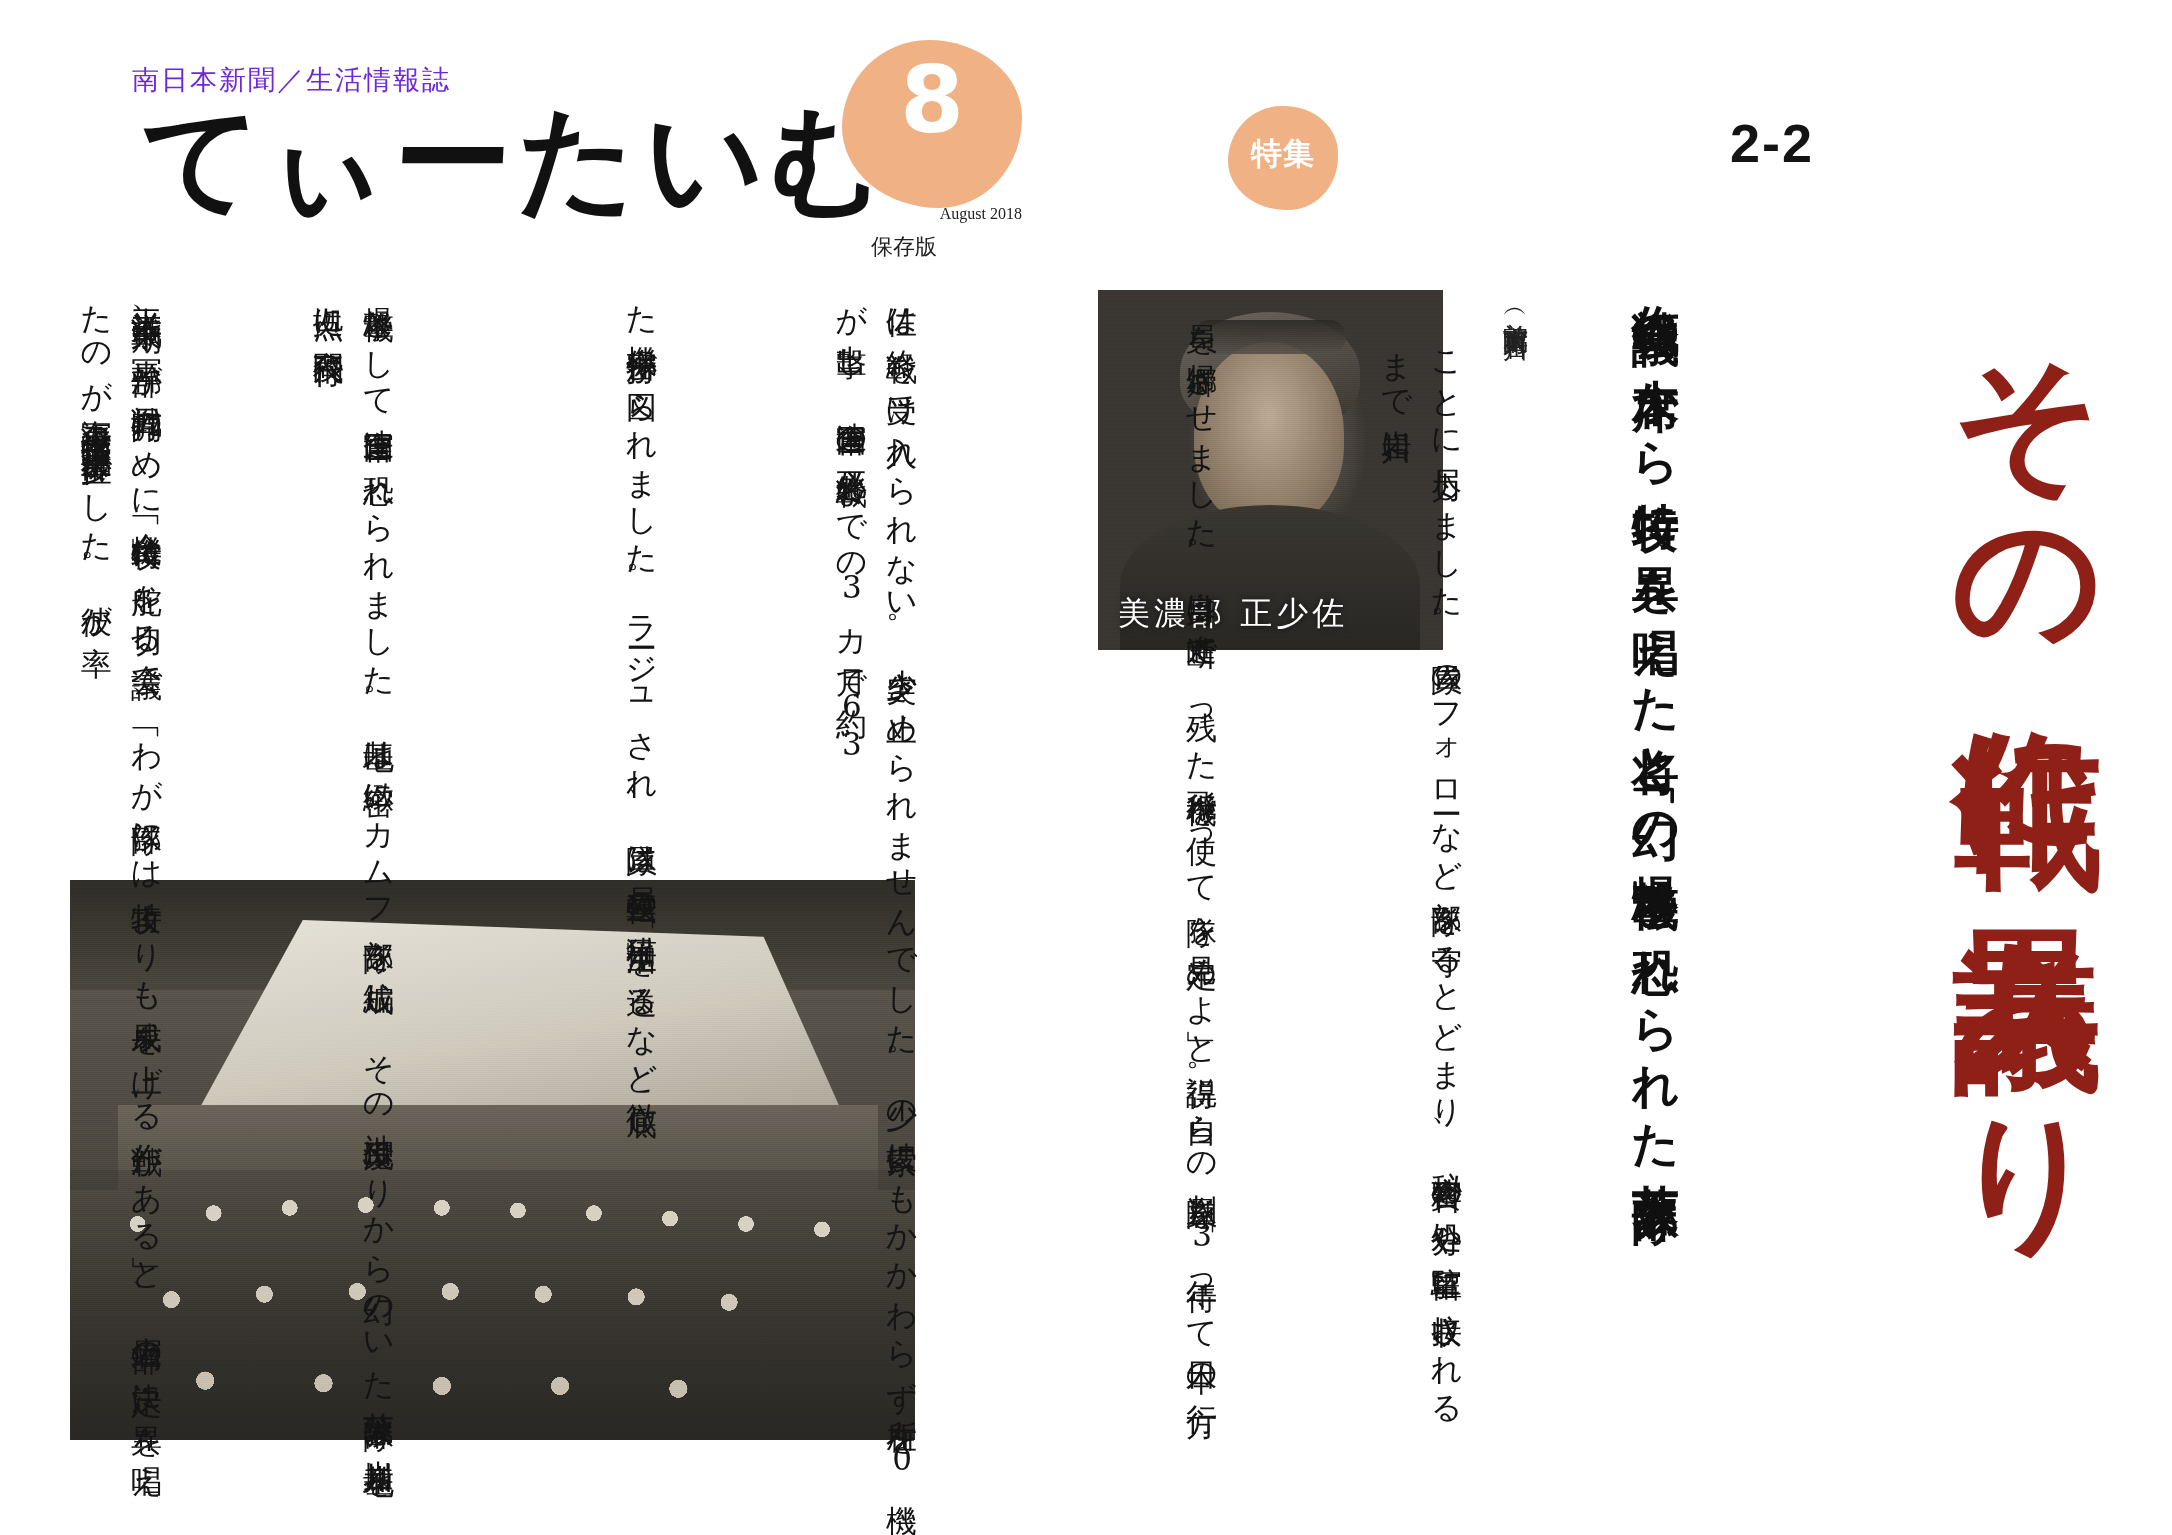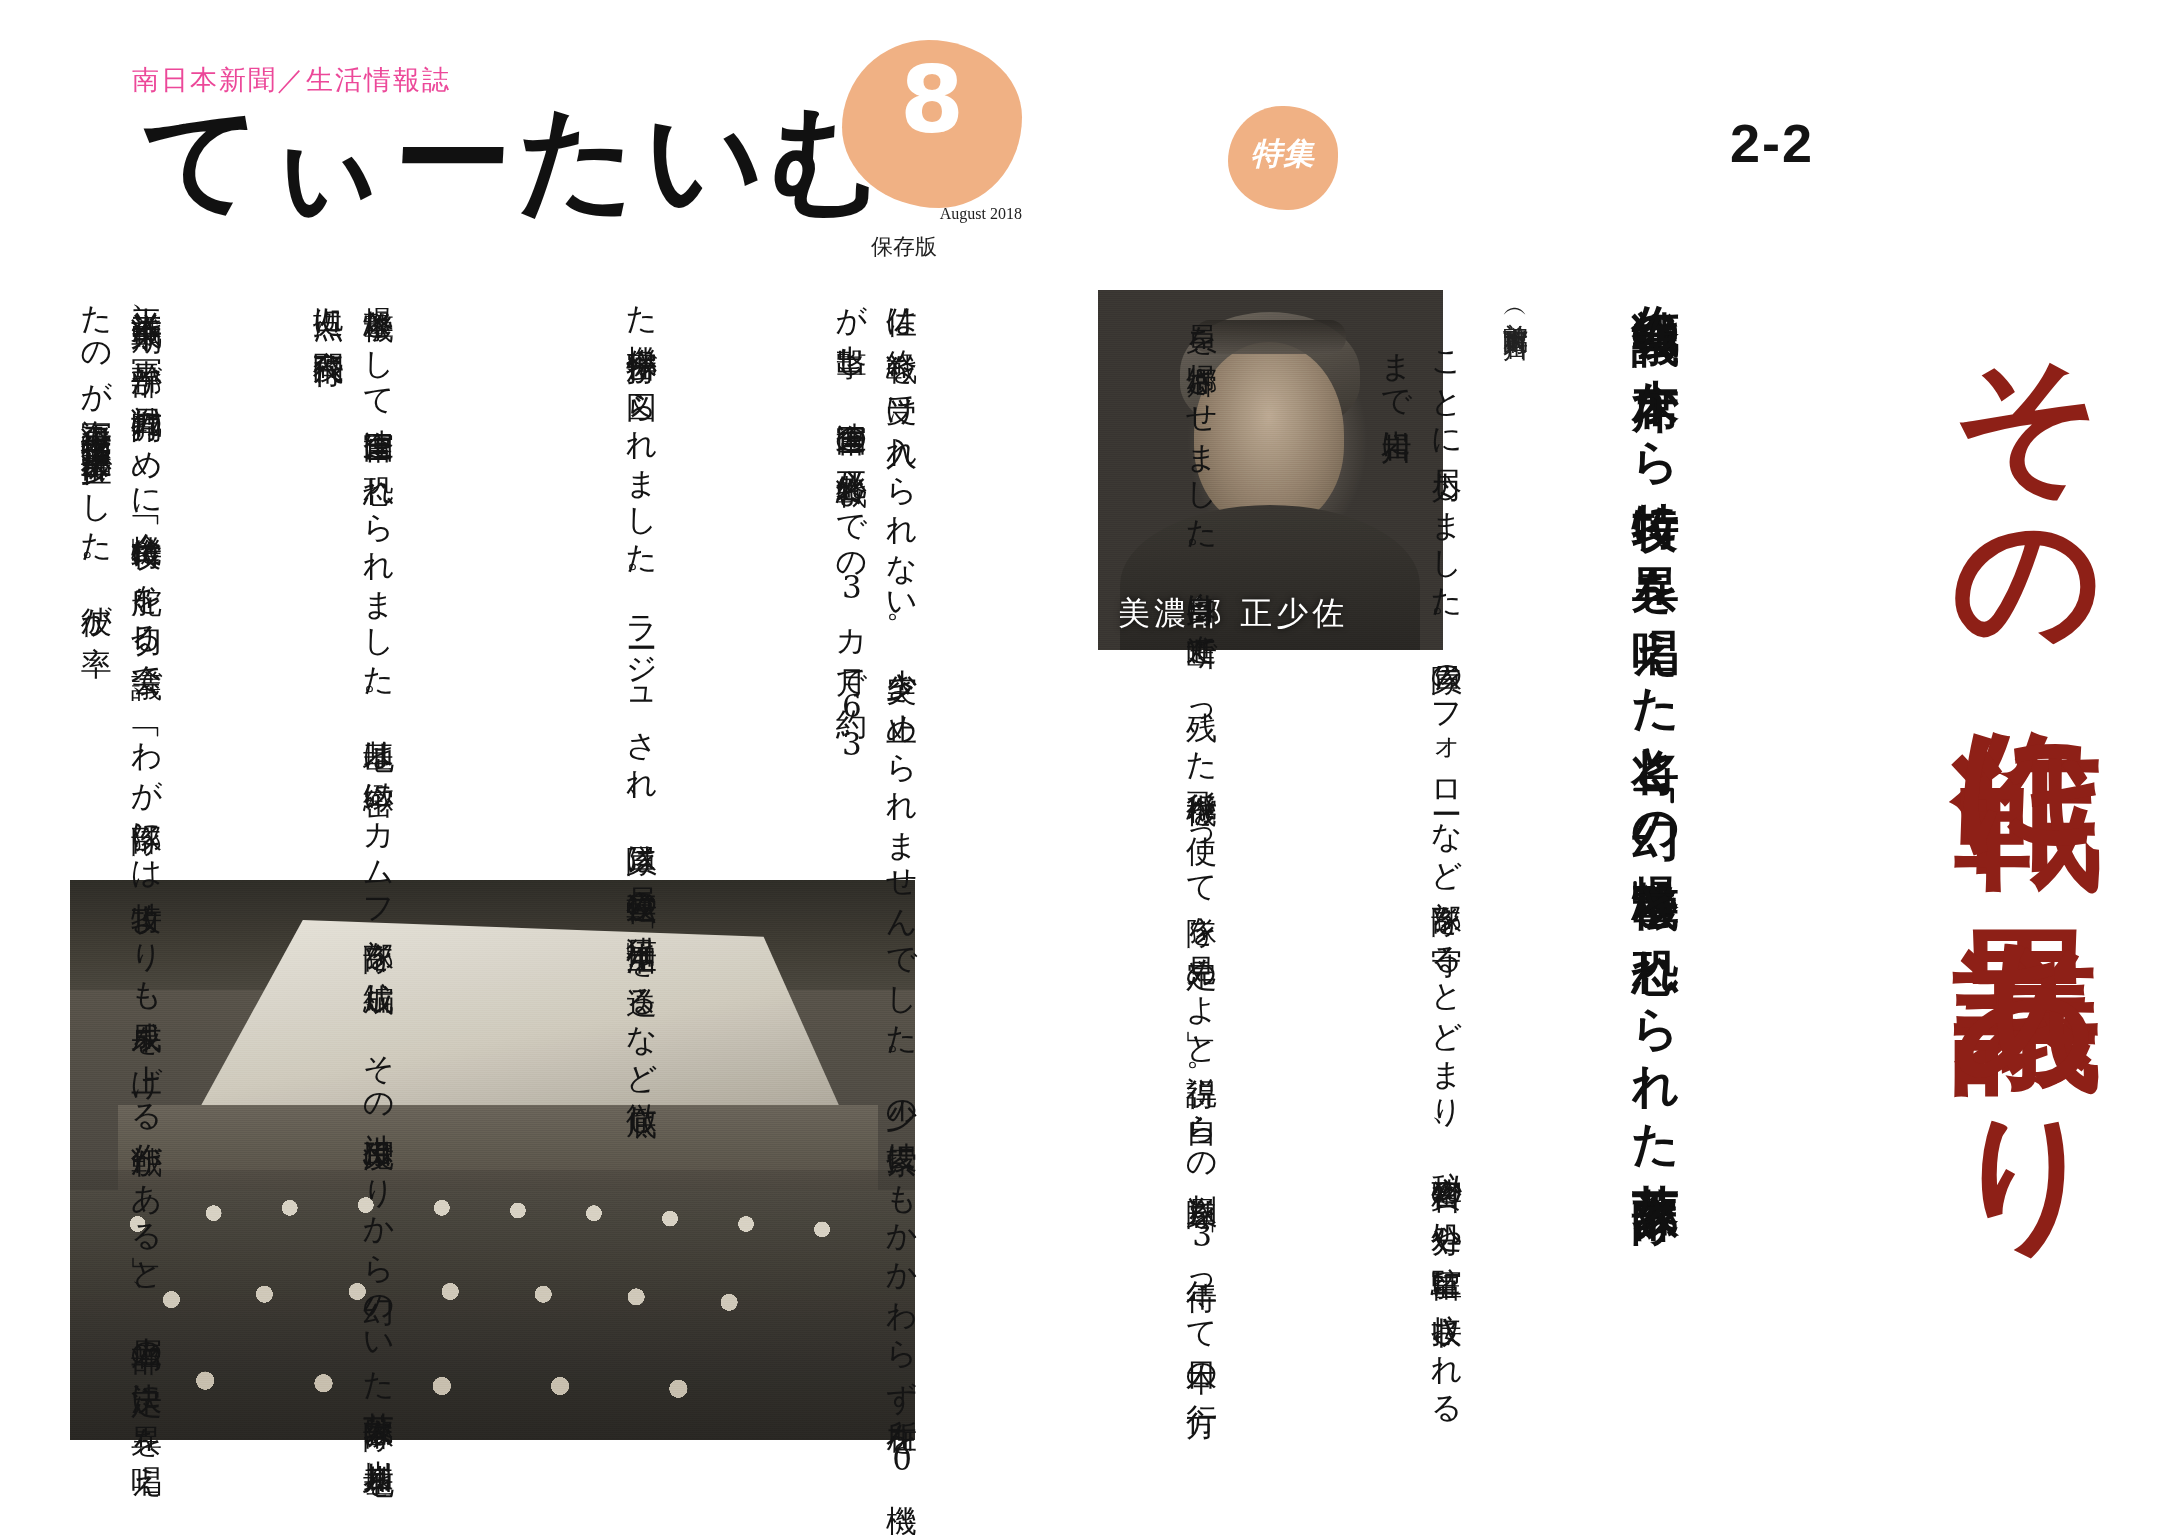--- a/index.html
+++ b/index.html
@@ -23,21 +23,21 @@
     width: 2172px;
     height: 270px;
   }
   #publisher-line {
     position: absolute;
     left: 132px;
     top: 62px;
     font-size: 27px;
     letter-spacing: 2px;
     font-family: "DejaVu Sans", "Liberation Sans", sans-serif;
-    color: #ec4899;
+    color: #6d28d9;
     white-space: nowrap;
   }
   #magazine-logo {
     position: absolute;
     left: 140px;
     top: 100px;
     font-size: 118px;
     line-height: 1;
     font-weight: bold;
     letter-spacing: 6px;
@@ -100,21 +100,20 @@
     position: absolute;
     left: 1228px;
     top: 133px;
     width: 110px;
     text-align: center;
     font-size: 31px;
     font-weight: bold;
     color: #ffffff;
     font-family: "DejaVu Sans", "Liberation Sans", sans-serif;
     letter-spacing: 1px;
-    font-style: italic;
   }
   #feature-title {
     position: absolute;
     left: 1360px;
     top: 120px;
     font-size: 56px;
     font-weight: bold;
     letter-spacing: 6px;
     color: #141414;
     font-family: "DejaVu Serif", "Liberation Serif", serif;

